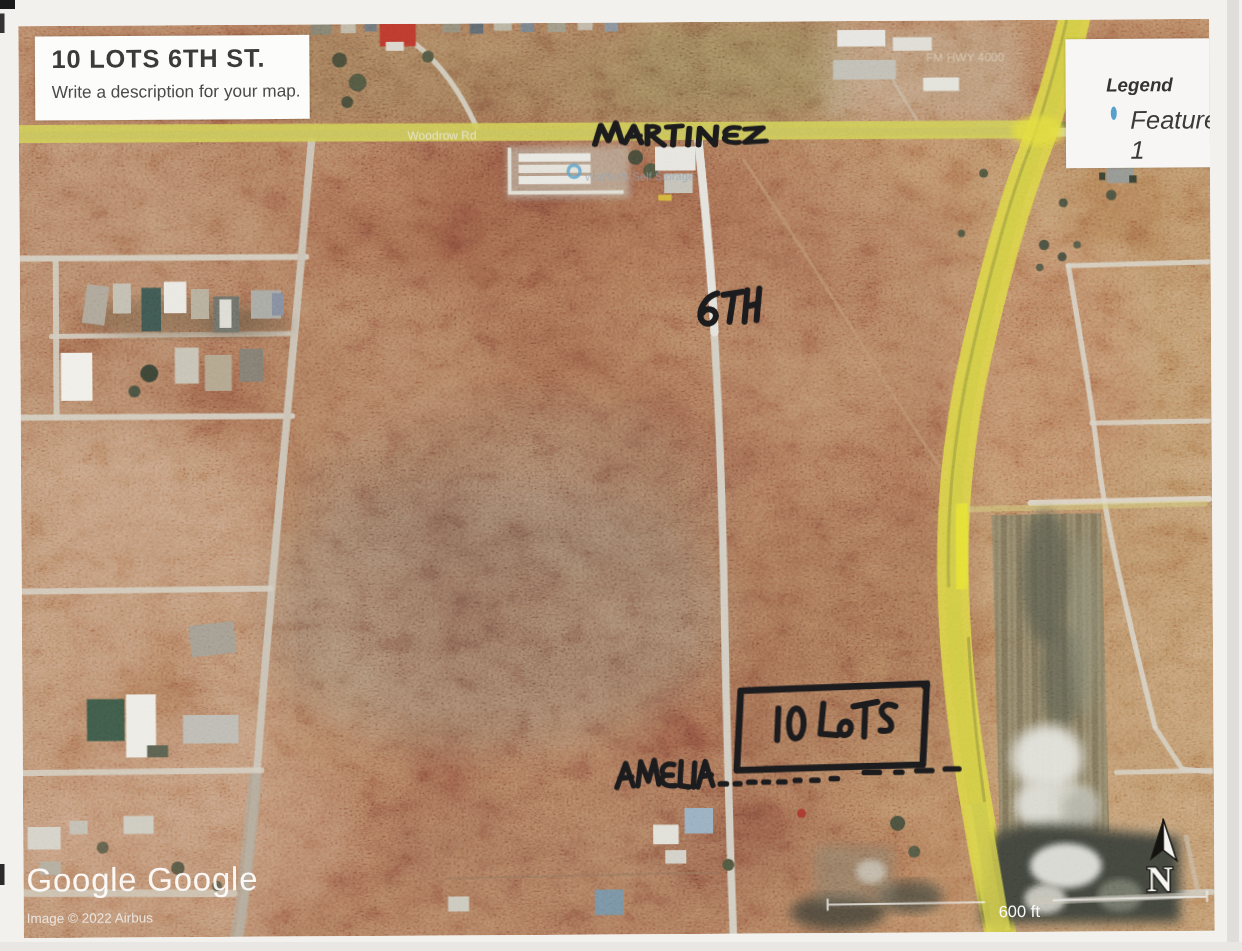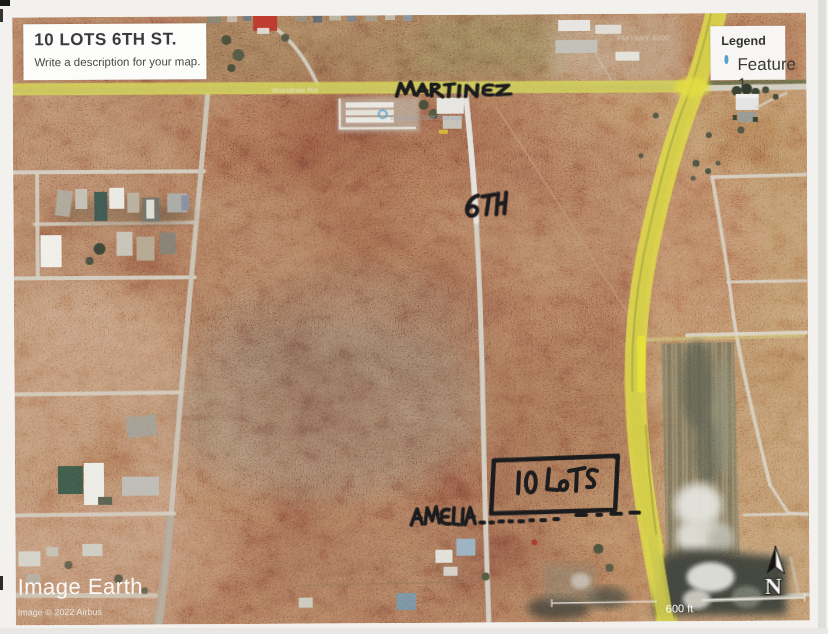--- a/index.html
+++ b/index.html
@@ -7,21 +7,21 @@
        font-family:"Liberation Sans", sans-serif;position:relative;}
   .abs{position:absolute;}
   #map{left:14px;top:15px;width:794px;height:608px;transform:rotate(-0.35deg);
        transform-origin:50% 50%;overflow:hidden;}
   #map svg{filter:blur(0.35px);}
   #titlebox{left:11px;top:7px;width:172px;height:50px;background:#fcfcfb;
       box-shadow:0 0 2px rgba(0,0,0,.25);padding:6px 0 0 11px;}
   #titlebox h1{margin:0;font-size:17px;letter-spacing:.5px;color:#3b3b3c;font-weight:bold;}
   #titlebox p{margin:6px 0 0 0;font-size:11.5px;color:#4a4a4a;}
   #legendbox{left:698px;top:13px;width:75px;height:54px;background:#f7f6f4;
-      box-shadow:0 0 2px rgba(0,0,0,.2);padding:0;}
+      box-shadow:0 0 2px rgba(0,0,0,.2);padding:16px;font-style:italic;}
   #legendbox .lt{margin:8px 0 0 11px;font-size:12.5px;font-weight:bold;color:#333;}
   #legendbox .fr{margin:7px 0 0 14px;font-size:17px;color:#3a3a3a;display:flex;align-items:flex-start;}
   #legendbox .ring{width:5px;height:5px;border:2.4px solid #57a0cc;border-radius:50%;
       background:#eef4f8;display:inline-block;margin-right:9px;}
   #getext{left:2px;top:557px;color:rgba(255,255,255,.92);font-size:22px;letter-spacing:.5px;}
   #airbus{left:2px;top:590px;color:rgba(240,240,238,.85);font-size:9px;letter-spacing:0;}
   #ft600{left:650px;top:589px;color:rgba(255,255,255,.95);font-size:11px;}
 </style>
 </head>
 <body>
@@ -370,21 +370,21 @@
 </svg>
 
   <div class="abs" id="titlebox">
     <h1>10 LOTS 6TH ST.</h1>
     <p>Write a description for your map.</p>
   </div>
   <div class="abs" id="legendbox">
     <div class="lt">Legend</div>
     <div class="fr"><span class="ring"></span>Feature 1</div>
   </div>
-  <div class="abs" id="getext">Image Earth</div>
+  <div class="abs" id="getext">Google Google</div>
   <div class="abs" id="airbus">Image © 2022 Airbus</div>
   <div class="abs" id="ft600">600 ft</div>
 </div>
 
 <div class="abs" style="left:818px;top:0;width:8px;height:634px;background:#e0dedb;"></div>
 <div class="abs" style="left:0;top:628px;width:828px;height:6px;background:#e9e7e4;"></div>
 <div class="abs" style="left:0;top:0;width:10px;height:6px;background:#1a1a1a;"></div>
 <div class="abs" style="left:0;top:9px;width:3px;height:13px;background:#333;"></div>
 <div class="abs" style="left:0;top:576px;width:3px;height:14px;background:#2a2a2a;"></div>
 

